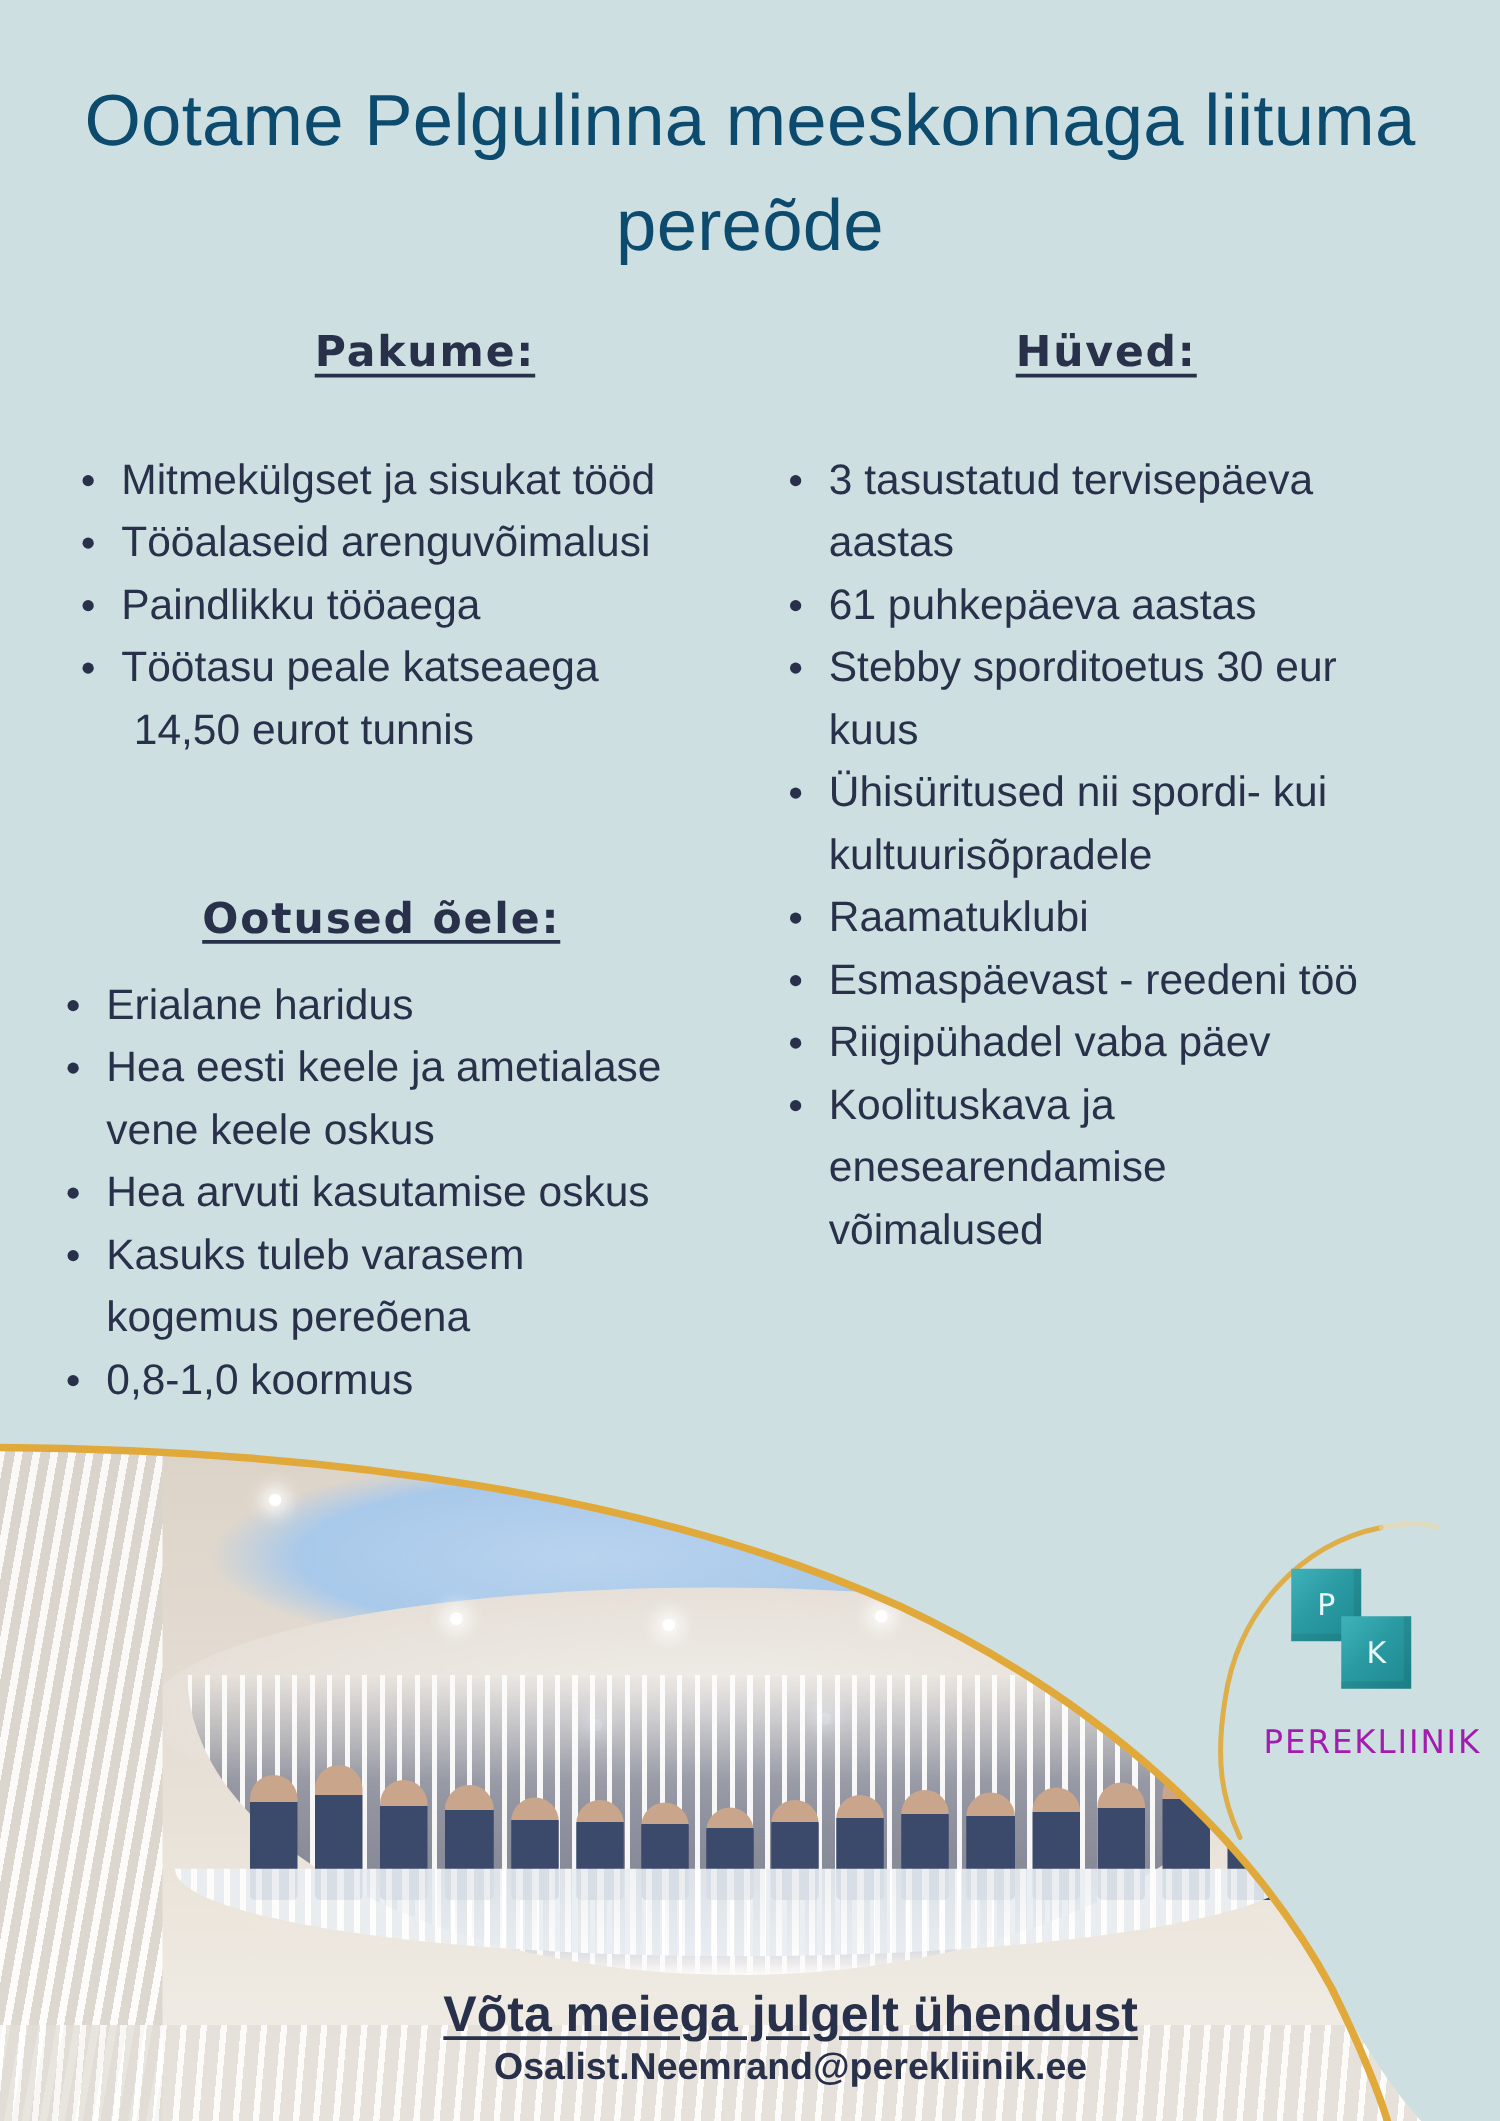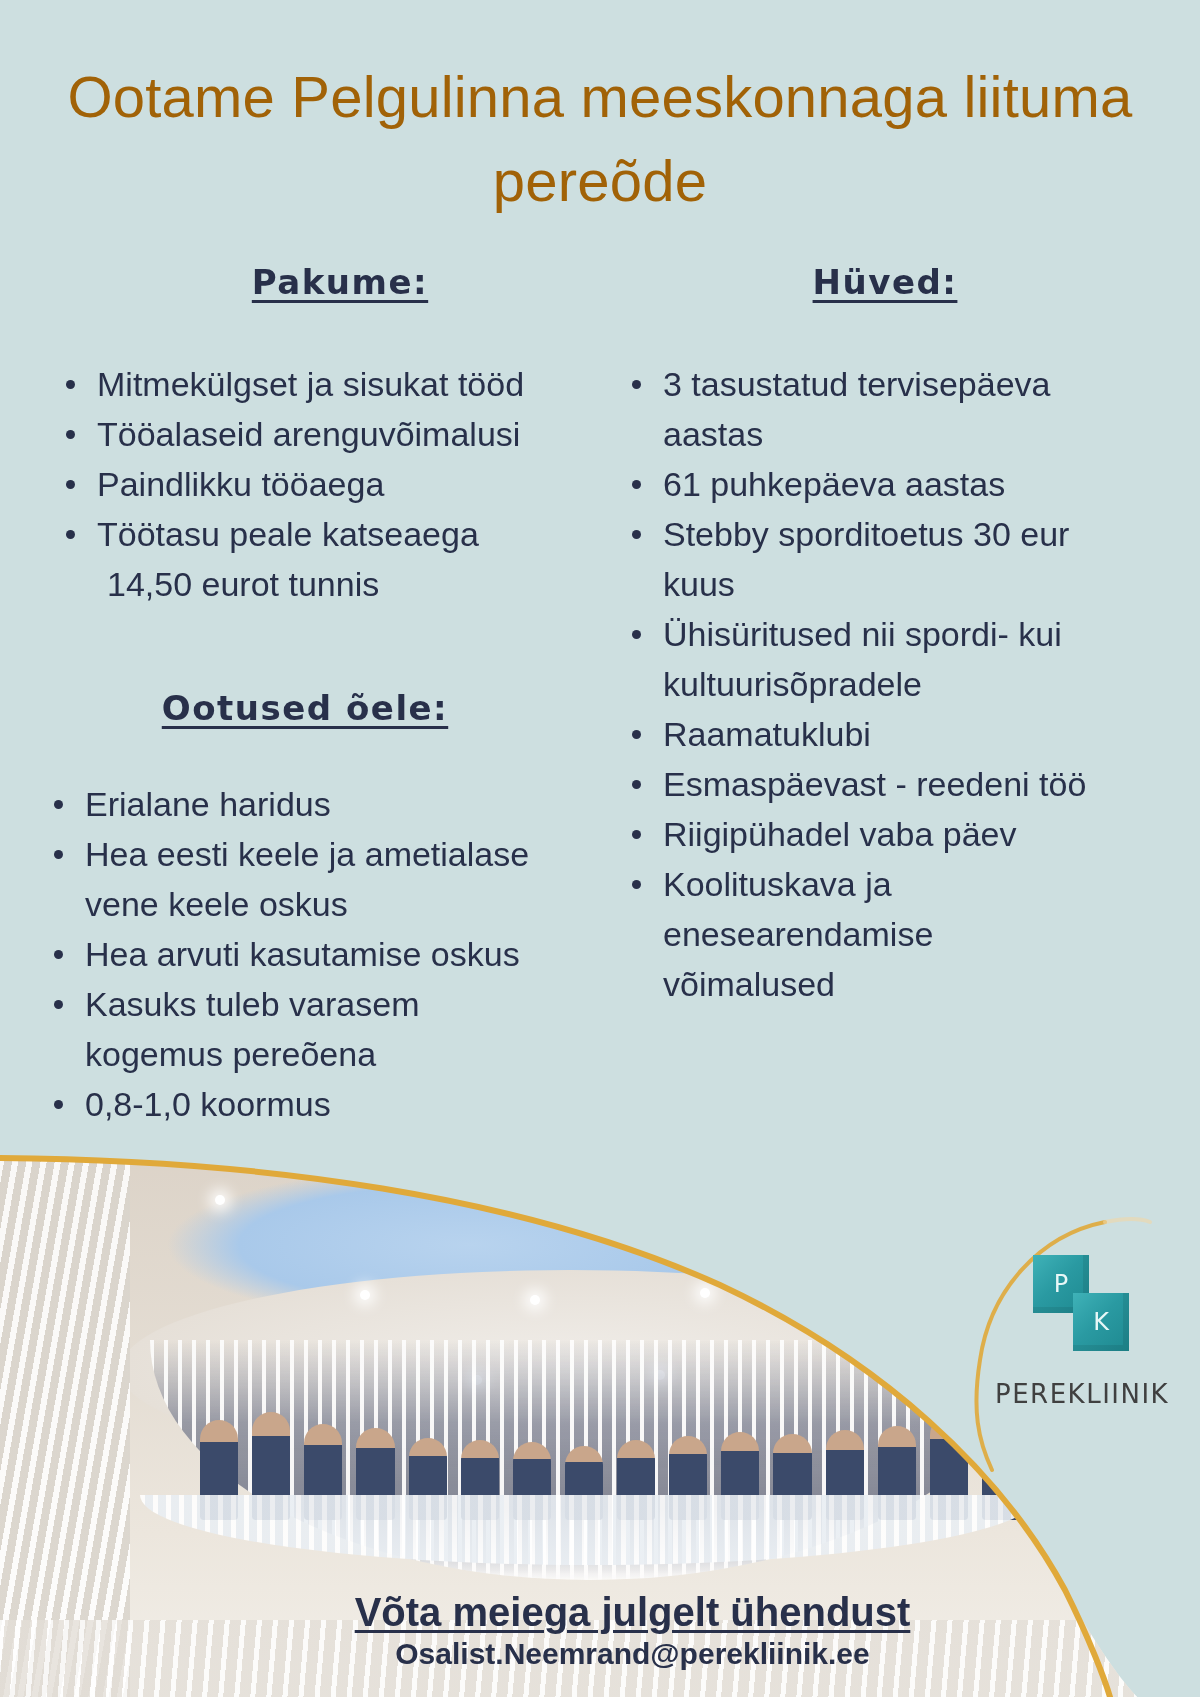--- a/index.html
+++ b/index.html
@@ -14,38 +14,38 @@
 
     .title {
       position: absolute;
       left: 0; top: 55px;
       width: 1200px;
       text-align: center;
       font-size: 58px;
       line-height: 84px;
       font-weight: normal;
       letter-spacing: 0.2px;
-      color: #a16207;
+      color: #0c4a6e;
     }
 
     .heading {
       position: absolute;
       font-family: "DejaVu Sans", sans-serif;
       font-weight: bold;
       font-size: 34px;
       text-decoration: underline;
       text-decoration-thickness: 3px;
       text-underline-offset: 6px;
       letter-spacing: 1.5px;
       color: #28304a;
       text-align: center;
     }
     .heading.pakume { left: 160px; width: 360px; top: 262px; }
     .heading.huved  { left: 705px; width: 360px; top: 262px; }
-    .heading.ootused{ left: 100px; width: 410px; top: 688px; text-decoration: underline; }
+    .heading.ootused{ left: 100px; width: 410px; top: 715px; text-decoration: underline; }
 
     ul.list {
       position: absolute;
       list-style: none;
       font-size: 34px;
       line-height: 50px;
       color: #28304a;
     }
     ul.list li {
       position: relative;
@@ -158,25 +158,25 @@
       font-size: 24px;
       display: flex; align-items: center; justify-content: center;
       box-shadow: inset -6px -6px 0 rgba(0,0,0,0.08);
     }
     .logo-tile.p { left: 43px; top: 0; }
     .logo-tile.k { left: 83px; top: 38px; }
     .logo-name {
       position: absolute;
       left: 5px; top: 124px;
       width: 190px;
-      text-align: left;
+      text-align: right;
       font-family: "DejaVu Sans", sans-serif;
       font-size: 26px;
       letter-spacing: 1.5px;
-      color: #404040;
+      color: #a21caf;
     }
 
     
     .contact {
       position: absolute;
       left: 0; top: 1592px;
       width: 1200px;
       text-align: center;
       color: #28304a;
       font-weight: bold;

